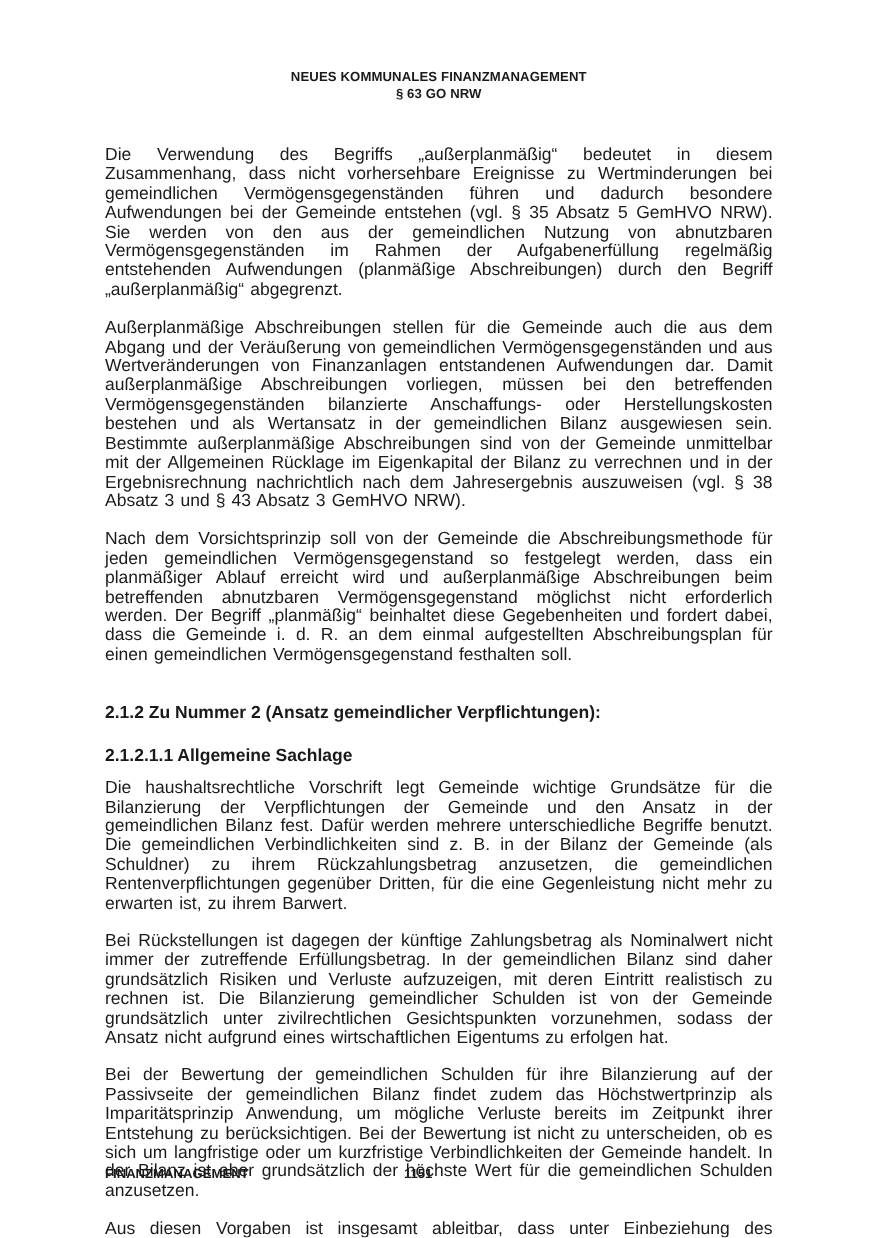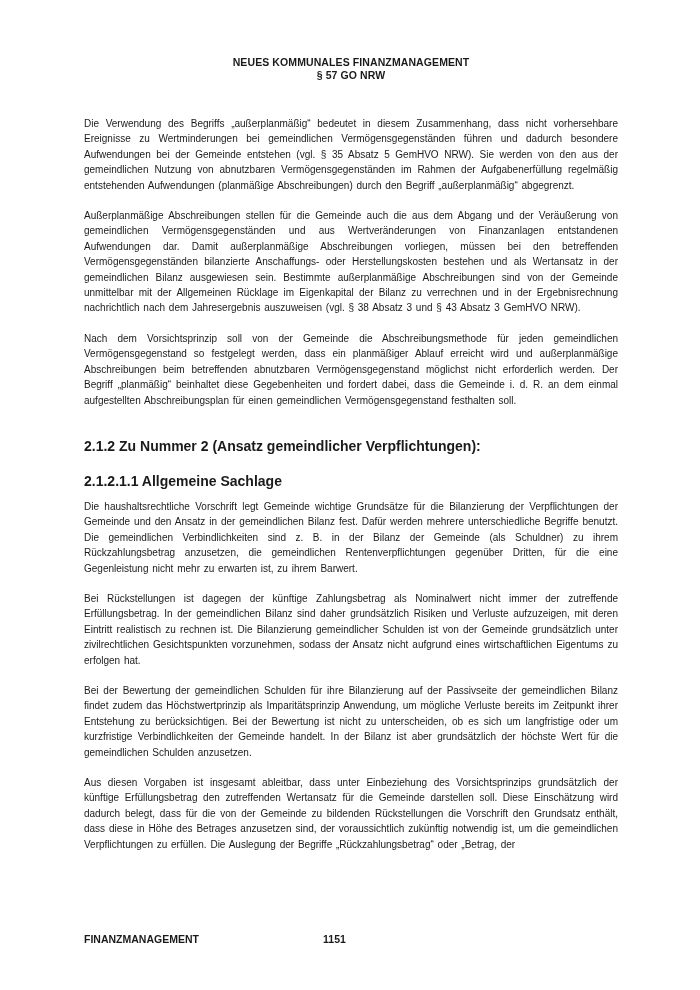--- a/index.html
+++ b/index.html
@@ -24,21 +24,21 @@
   }
   .doc-header {
     text-align: center;
     font-weight: bold;
     font-size: 10.5px;
     line-height: 13px;
     letter-spacing: 0.1px;
     margin-bottom: 34px;
   }
   .para {
-    font-size: 10px;
+    font-size: 14px;
     line-height: 15.4px;
     text-align: justify;
     margin: 0 0 15px 0;
     word-spacing: 1px;
   }
   .heading {
     font-size: 14px;
     line-height: 14px;
     font-weight: bold;
     margin: 0 0 15px 0;
@@ -69,21 +69,21 @@
   }
 </style>
 </head>
 <body>
 
 <div class="page">
   <div class="doc">
 
     <div class="doc-header">
       <div>NEUES KOMMUNALES FINANZMANAGEMENT</div>
-      <div>§ 57 GO NRW</div>
+      <div>§ 63 GO NRW</div>
     </div>
 
     <p class="para">Die Verwendung des Begriffs „außerplanmäßig“ bedeutet in diesem Zusammenhang, dass nicht vorhersehbare Ereignisse zu Wertminderungen bei gemeindlichen Vermögensgegenständen führen und dadurch besondere Aufwendungen bei der Gemeinde entstehen (vgl. § 35 Absatz 5 GemHVO NRW). Sie werden von den aus der gemeindlichen Nutzung von abnutzbaren Vermögensgegenständen im Rahmen der Aufgabenerfüllung regelmäßig entstehenden Aufwendungen (planmäßige Abschreibungen) durch den Begriff „außerplanmäßig“ abgegrenzt.</p>
 
     <p class="para">Außerplanmäßige Abschreibungen stellen für die Gemeinde auch die aus dem Abgang und der Veräußerung von gemeindlichen Vermögensgegenständen und aus Wertveränderungen von Finanzanlagen entstandenen Aufwendungen dar. Damit außerplanmäßige Abschreibungen vorliegen, müssen bei den betreffenden Vermögensgegenständen bilanzierte Anschaffungs- oder Herstellungskosten bestehen und als Wertansatz in der gemeindlichen Bilanz ausgewiesen sein. Bestimmte außerplanmäßige Abschreibungen sind von der Gemeinde unmittelbar mit der Allgemeinen Rücklage im Eigenkapital der Bilanz zu verrechnen und in der Ergebnisrechnung nachrichtlich nach dem Jahresergebnis auszuweisen (vgl. § 38 Absatz 3 und § 43 Absatz 3 GemHVO NRW).</p>
 
     <p class="para">Nach dem Vorsichtsprinzip soll von der Gemeinde die Abschreibungsmethode für jeden gemeindlichen Vermögensgegenstand so festgelegt werden, dass ein planmäßiger Ablauf erreicht wird und außerplanmäßige Abschreibungen beim betreffenden abnutzbaren Vermögensgegenstand möglichst nicht erforderlich werden. Der Begriff „planmäßig“ beinhaltet diese Gegebenheiten und fordert dabei, dass die Gemeinde i. d. R. an dem einmal aufgestellten Abschreibungsplan für einen gemeindlichen Vermögensgegenstand festhalten soll.</p>
 
     <h2 class="heading heading-1">2.1.2 Zu Nummer 2 (Ansatz gemeindlicher Verpflichtungen):</h2>
 

